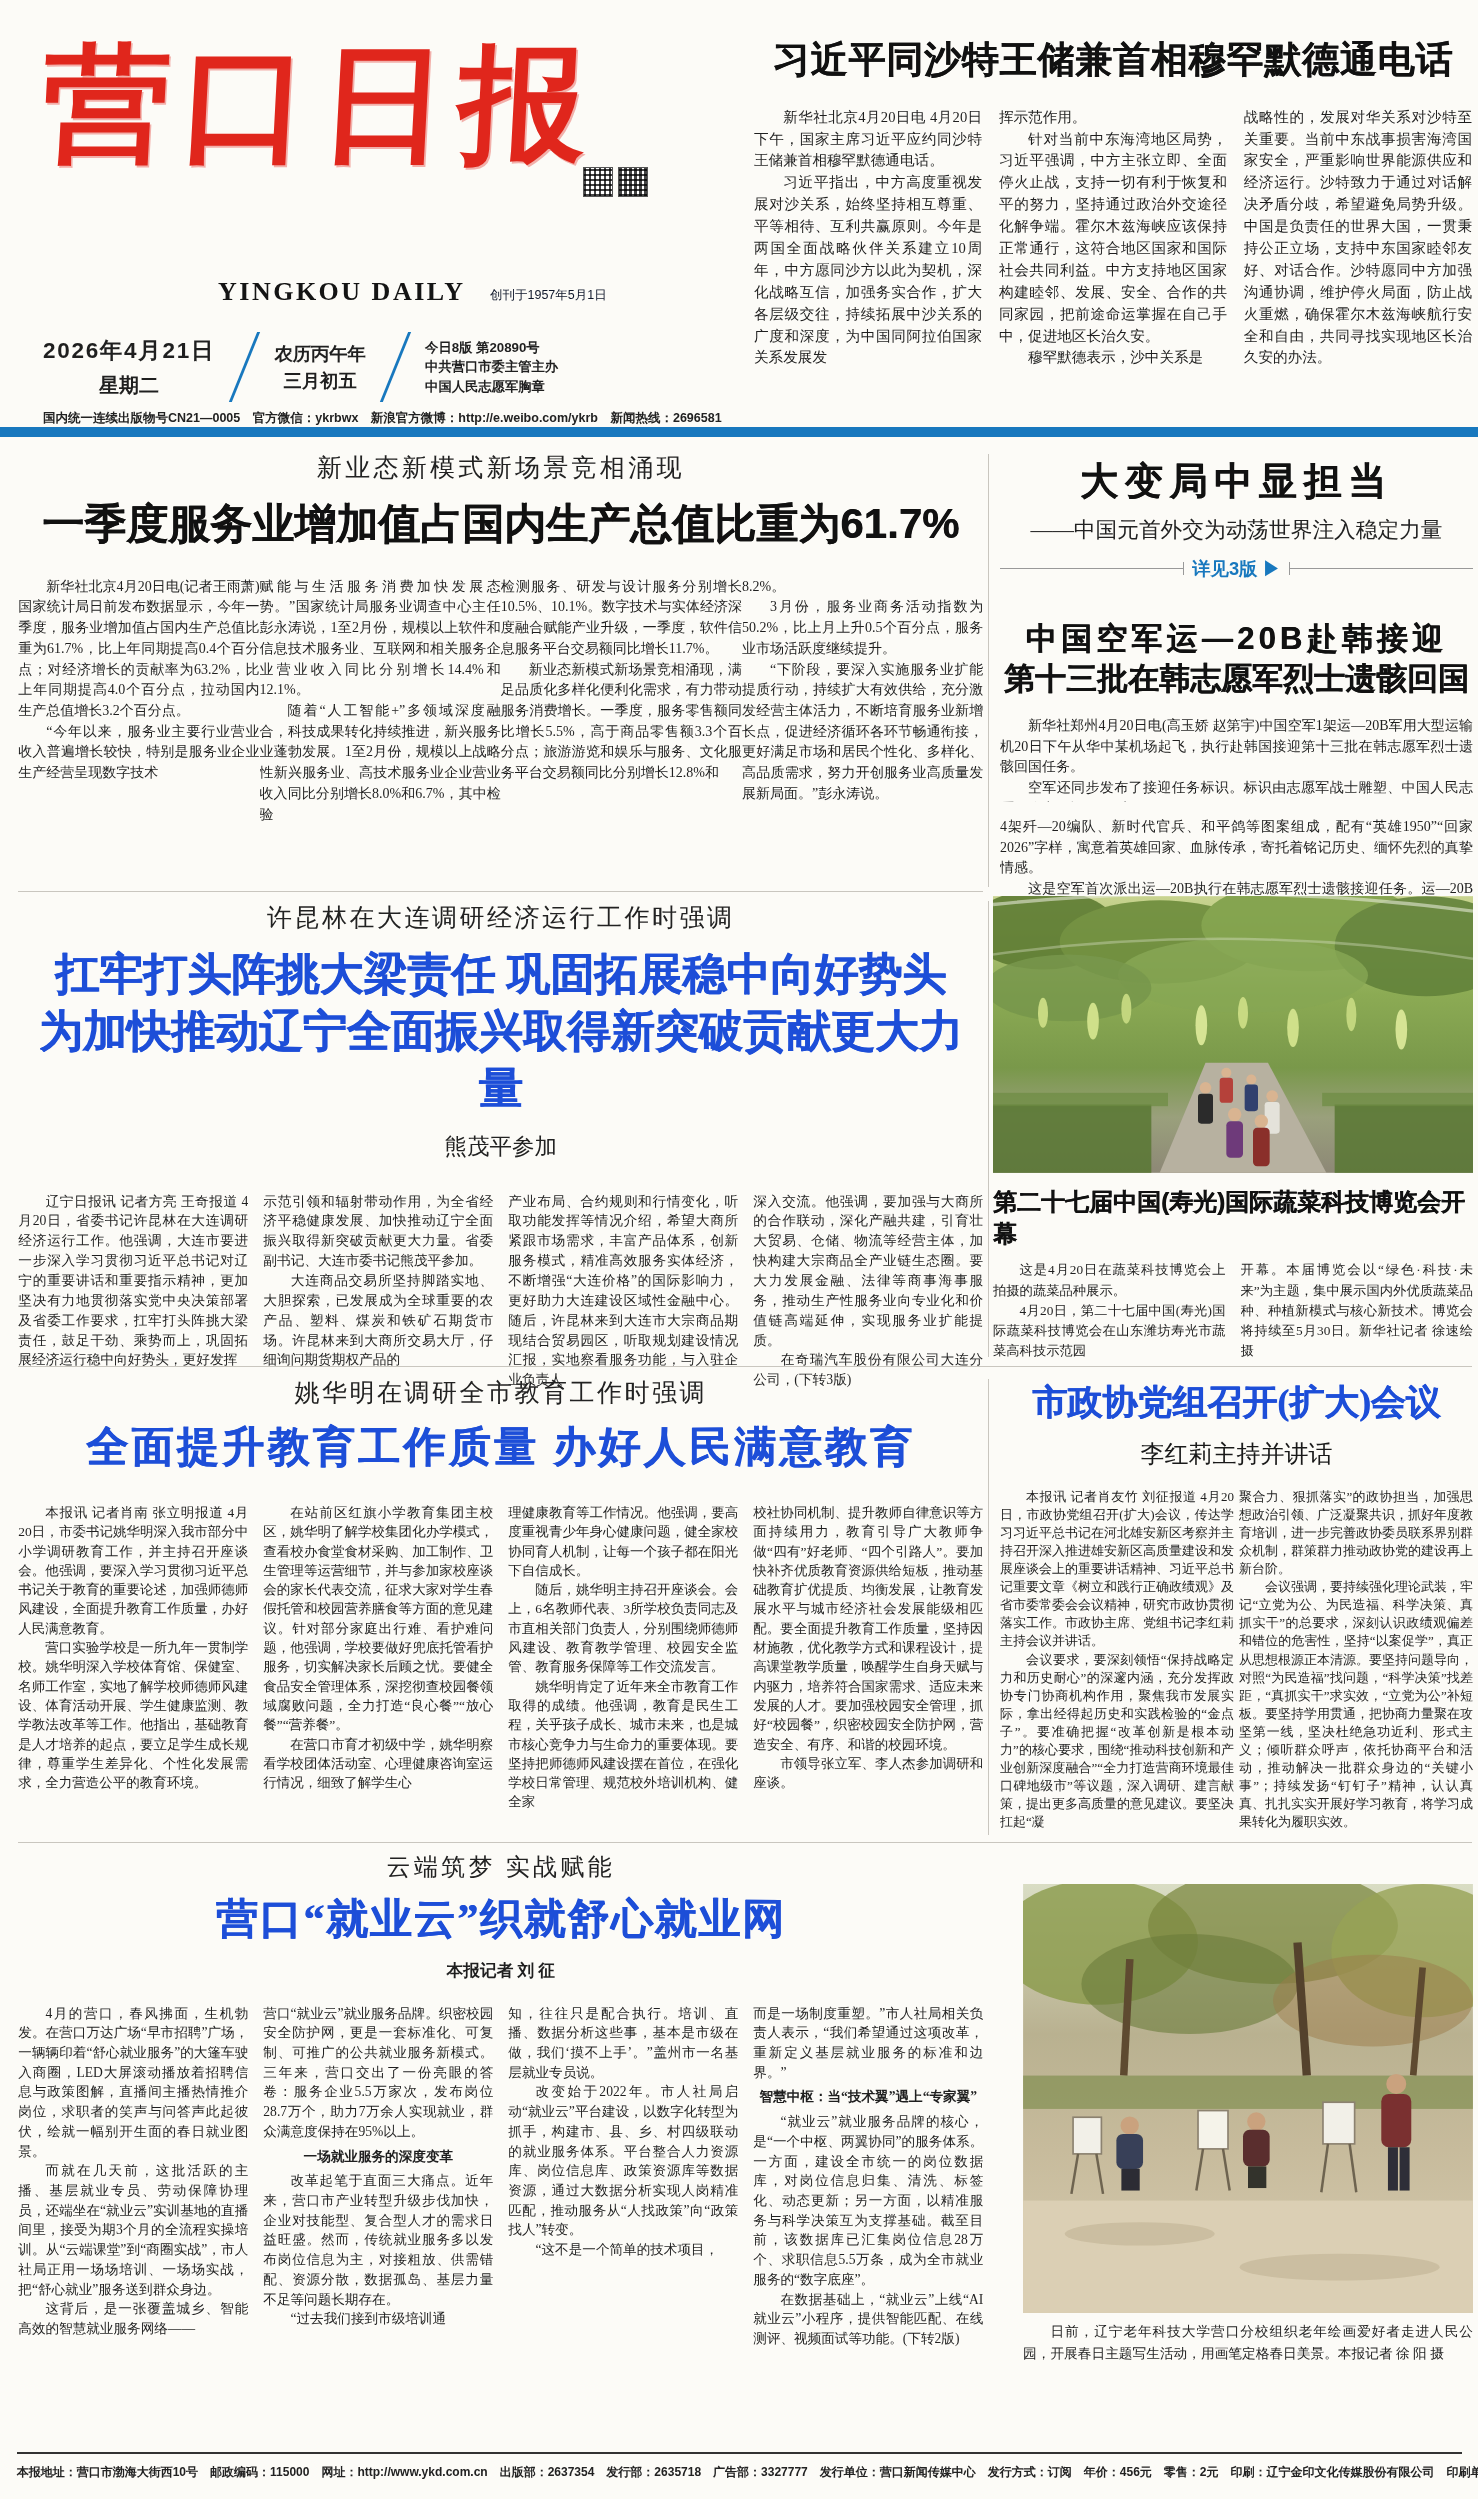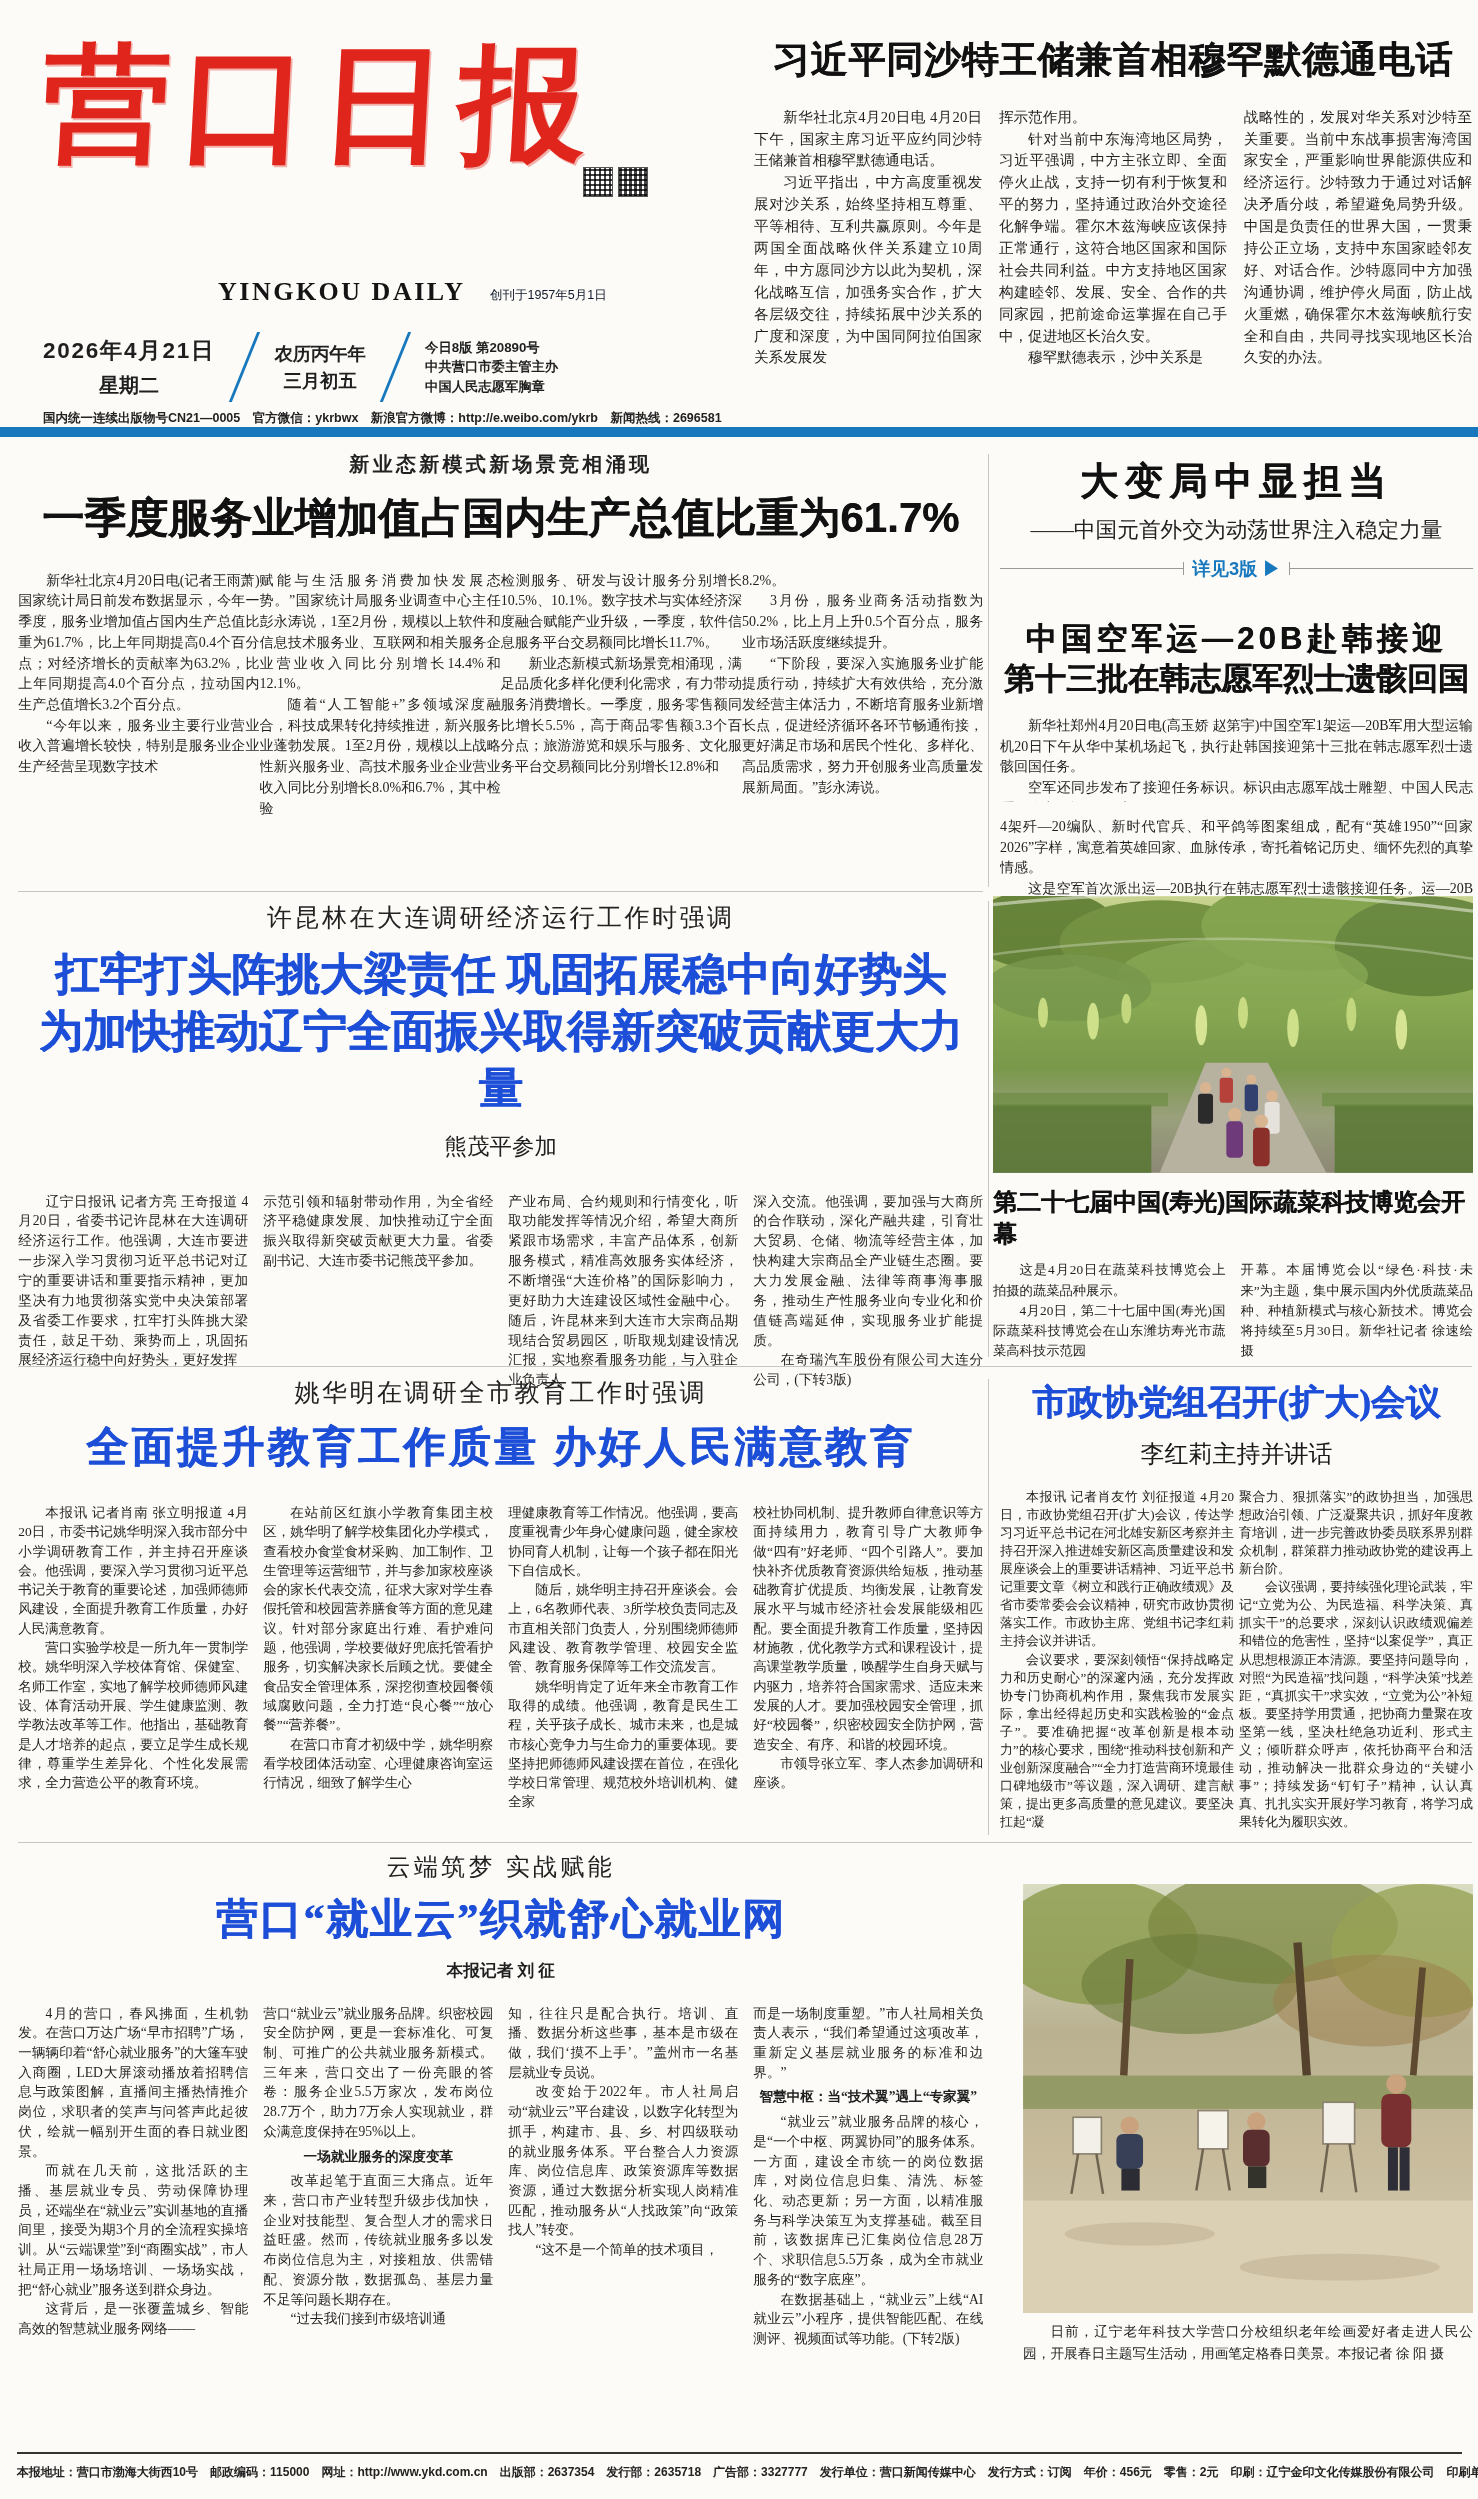--- a/index.html
+++ b/index.html
@@ -39,21 +39,21 @@
   b{font-weight:normal;}
   .rule-h{position:absolute;height:0.8px;background:#c9c6bf;}
   .rule-v{position:absolute;width:0.8px;background:#c9c6bf;}
   
   .xi{position:absolute;left:754px;top:35px;width:718px;}
   .xi h1{margin:0;font-size:37px;letter-spacing:0.8px;white-space:nowrap;}
   .xi .cols{margin-top:21.7px;gap:16.7px;height:293px;font-size:14.6px;line-height:1.5;}
   .blueband{position:absolute;left:0;top:427px;width:1478px;height:10px;background:#1878be;}
   
   .svc{position:absolute;left:18.3px;top:451px;width:965px;}
-  .svc .kicker{font-size:20px;letter-spacing:3.3px;font-weight:700;}
+  .svc .kicker{font-size:25px;letter-spacing:3.3px;font-weight:400;}
   .svc h1{margin:11.7px 0 0 0;font-size:42px;letter-spacing:0;}
   .svc .cols{margin-top:25px;height:310px;font-size:14px;line-height:1.48;}
   
   .right2{position:absolute;left:1000px;top:456px;width:473px;}
   .outlook-t{margin:0;font-size:38px;letter-spacing:6.7px;}
   .outlook-s{margin:8.3px 0 0 0;text-align:center;font-size:21.7px;color:#222;
              font-family:"Liberation Serif",serif;font-weight:500;}
   .more-row{display:flex;align-items:center;margin-top:11.7px;}
   .more-rule{flex:1;height:0.8px;background:#999;}
   .tick{width:0.8px;height:13.3px;background:#999;}
@@ -204,20 +204,21 @@
     <div class="kicker">许昆林在大连调研经济运行工作时强调</div>
     <h1 class="bighead-serif"><span>扛牢打头阵挑大梁责任  巩固拓展稳中向好势头</span><br>
       <span>为加快推动辽宁全面振兴取得新突破贡献更大力量</span></h1>
     <div class="sub">熊茂平参加</div>
     <div class="cols">
       <div class="col">
           <p><b>辽宁日报讯  记者方亮  王奇报道</b> 4月20日，省委书记许昆林在大连调研经济运行工作。他强调，大连市要进一步深入学习贯彻习近平总书记对辽宁的重要讲话和重要指示精神，更加坚决有力地贯彻落实党中央决策部署及省委工作要求，扛牢打头阵挑大梁责任，鼓足干劲、乘势而上，巩固拓展经济运行稳中向好势头，更好发挥</p>
         </div>
       <div class="col">
           <p class="cont">示范引领和辐射带动作用，为全省经济平稳健康发展、加快推动辽宁全面振兴取得新突破贡献更大力量。省委副书记、大连市委书记熊茂平参加。</p>
+          <p>大连商品交易所坚持脚踏实地、大胆探索，已发展成为全球重要的农产品、塑料、煤炭和铁矿石期货市场。许昆林来到大商所交易大厅，仔细询问期货期权产品的</p>
         </div>
       <div class="col">
           <p class="cont">产业布局、合约规则和行情变化，听取功能发挥等情况介绍，希望大商所紧跟市场需求，丰富产品体系，创新服务模式，精准高效服务实体经济，不断增强“大连价格”的国际影响力，更好助力大连建设区域性金融中心。随后，许昆林来到大连市大宗商品期现结合贸易园区，听取规划建设情况汇报，实地察看服务功能，与入驻企业负责人</p>
         </div>
       <div class="col">
           <p class="cont">深入交流。他强调，要加强与大商所的合作联动，深化产融共建，引育壮大贸易、仓储、物流等经营主体，加快构建大宗商品全产业链生态圈。要大力发展金融、法律等商事海事服务，推动生产性服务业向专业化和价值链高端延伸，实现服务业扩能提质。</p>
           <p>在奇瑞汽车股份有限公司大连分公司，<b>(下转3版)</b></p>
         </div>
     </div>
   </div>

